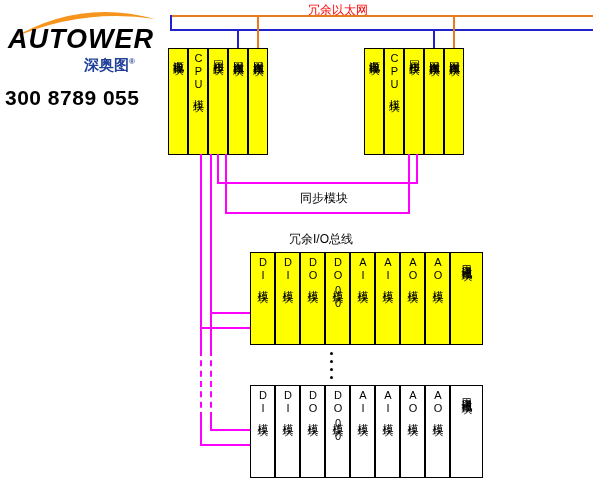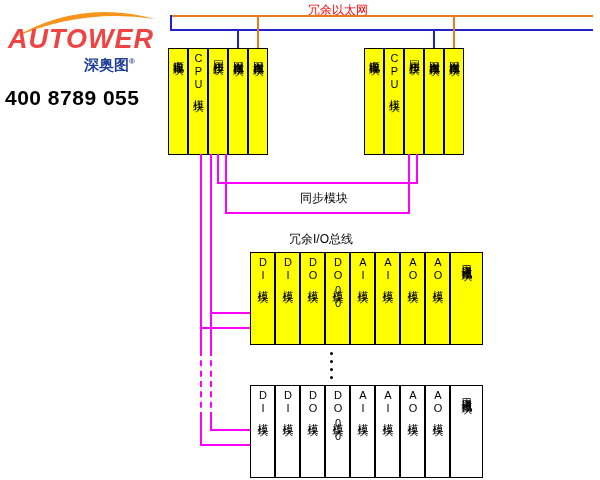--- a/index.html
+++ b/index.html
@@ -22,21 +22,21 @@
   .rackbox{top:48px;width:20px;height:107px;}
   .iobox1{top:252px;width:25px;height:93px;}
   .iobox2{top:385px;width:25px;height:93px;background:#ffffff;}
 
   
   .lbl{position:absolute;font-size:12px;color:#000;white-space:nowrap;}
   .lbl-red{color:#FF0000;}
 
   
   .brand{position:absolute;left:8px;top:24px;font-size:27px;font-weight:bold;
-         font-style:italic;color:#ef4444;letter-spacing:1px;white-space:nowrap;}
+         font-style:italic;color:#000000;letter-spacing:1px;white-space:nowrap;}
   .brand-cn{position:absolute;left:84px;top:56px;font-size:15px;font-weight:bold;
             color:#21409A;white-space:nowrap;}
   .brand-cn sup{font-size:8px;}
   .phone{position:absolute;left:5px;top:86px;font-size:21px;font-weight:bold;
          color:#000;letter-spacing:0.5px;white-space:nowrap;}
   .swoosh{position:absolute;left:8px;top:6px;}
 
   
   .dots{position:absolute;left:330px;top:352px;display:flex;
         flex-direction:column;gap:5px;}
@@ -45,21 +45,21 @@
 </head>
 <body>
 
 <div class="stage">
 
   <svg class="swoosh" width="150" height="36" viewBox="0 0 150 36">
     <path d="M3,33 Q72,-8 147,13 Q72,2 3,33 Z" fill="#F7941D"></path>
   </svg>
   <div class="brand">AUTOWER</div>
   <div class="brand-cn"><span>深奥图</span><sup>®</sup></div>
-  <div class="phone">400 8789 055</div>
+  <div class="phone">300 8789 055</div>
 
   <div class="lbl lbl-red" style="left:308px;top:2px;">冗余以太网</div>
   <div class="hline orange" style="left:170px;top:15px;width:423px;height:2px;"></div>
   <div class="hline blue" style="left:170px;top:29px;width:423px;height:2px;"></div>
   <div class="vline blue" style="left:170px;top:15px;width:2px;height:16px;"></div>
   <div class="vline blue" style="left:237px;top:29px;width:2px;height:19px;"></div>
   <div class="vline orange" style="left:257px;top:15px;width:2px;height:33px;"></div>
   <div class="vline blue" style="left:433px;top:29px;width:2px;height:19px;"></div>
   <div class="vline orange" style="left:453px;top:15px;width:2px;height:33px;"></div>
 

